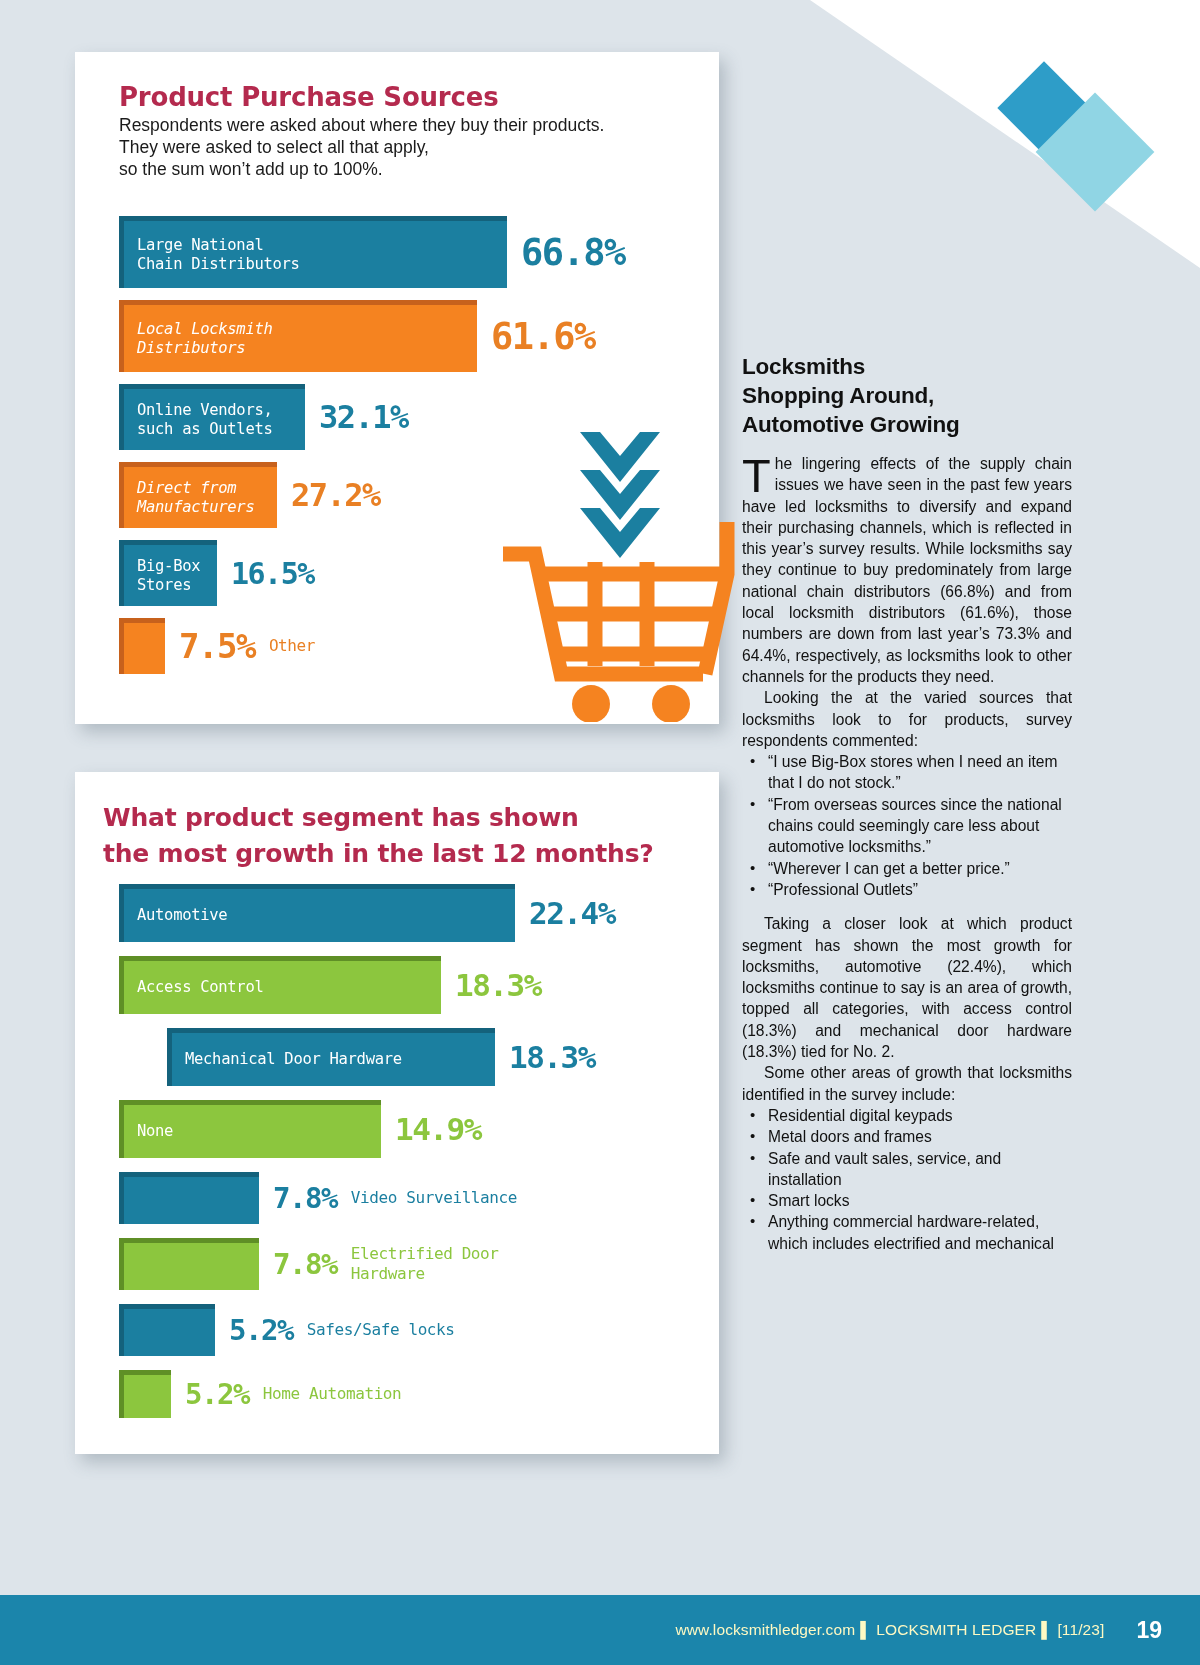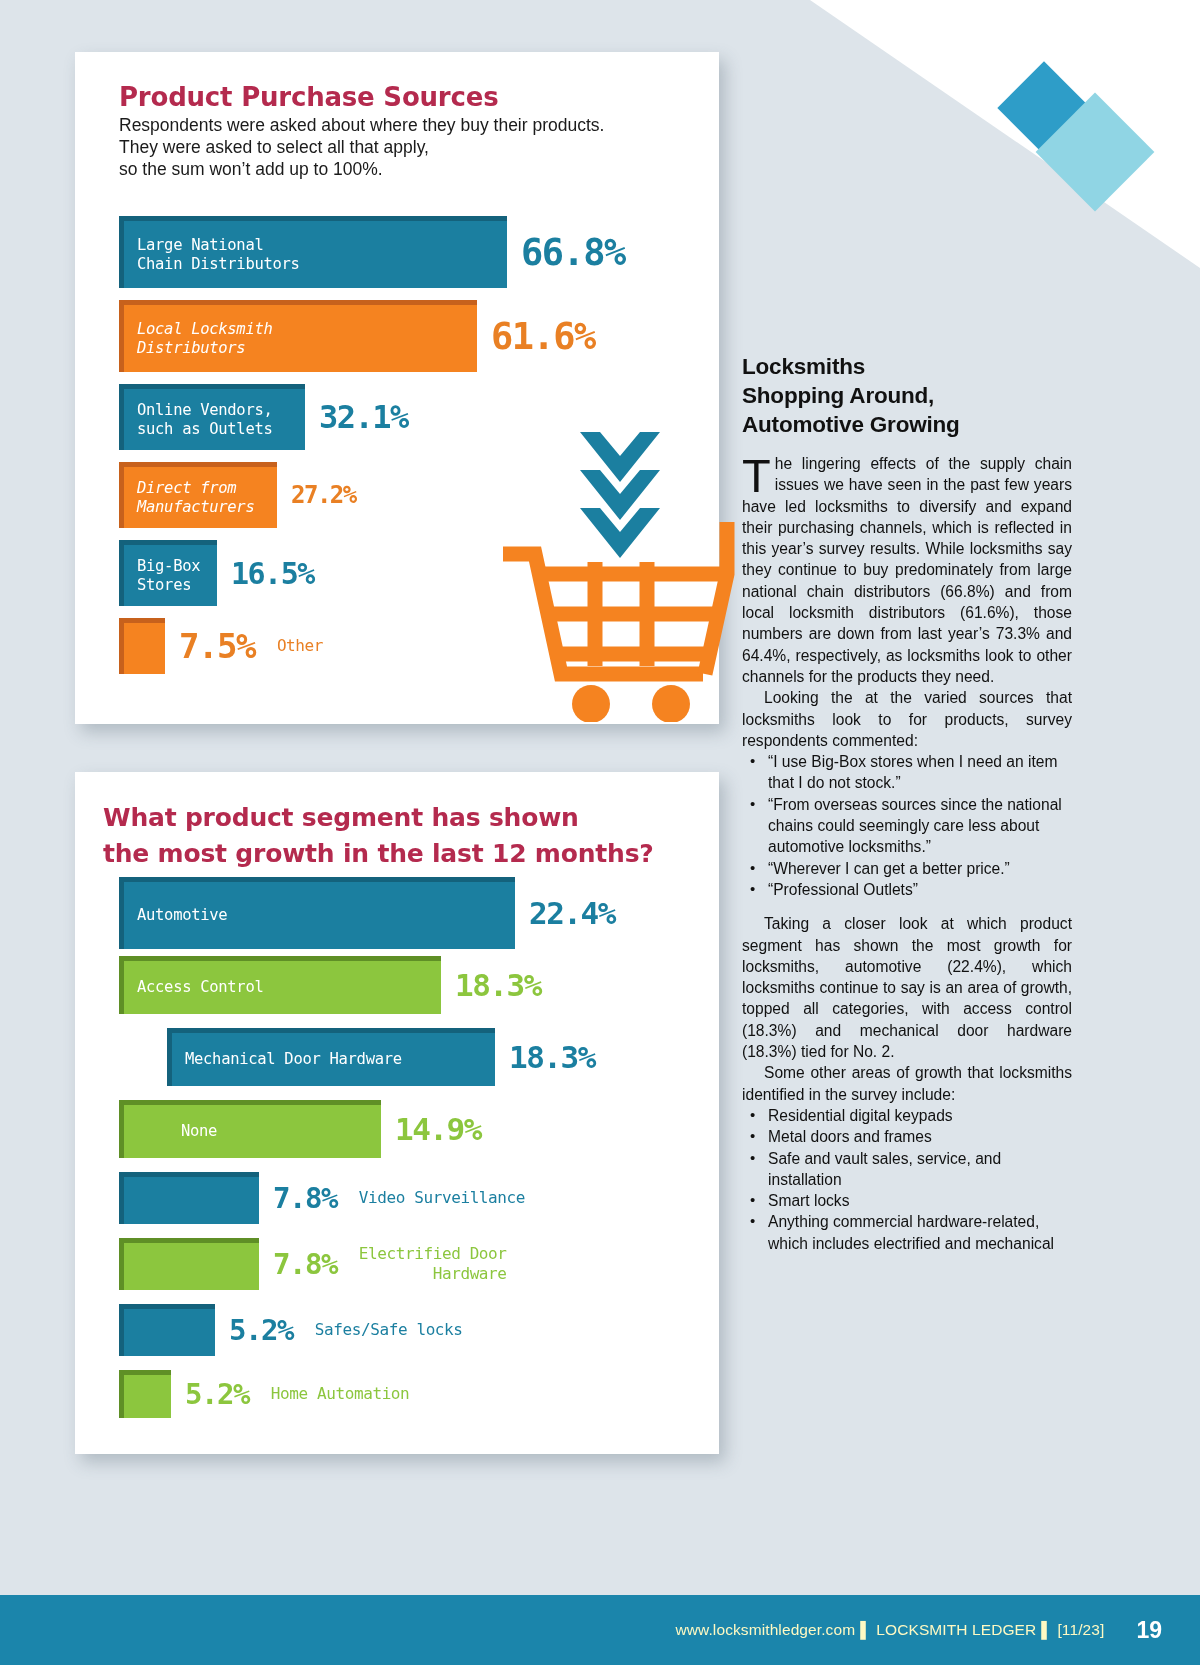--- a/index.html
+++ b/index.html
@@ -58,21 +58,21 @@
     color:#ffffff;font-family:"DejaVu Sans Mono", monospace;
     font-size:15.5px;line-height:19px;padding-left:13px;
     letter-spacing:-0.3px;white-space:pre-line;
   }
   .pct{
     font-family:"DejaVu Sans Mono", monospace;font-weight:bold;
     letter-spacing:-1.5px;margin-left:14px;white-space:nowrap;
   }
   .outside-label{
     font-family:"DejaVu Sans Mono", monospace;font-size:16px;
-    line-height:20px;margin-left:22px;letter-spacing:-0.4px;white-space:pre-line;text-align:right;
+    line-height:20px;margin-left:14px;letter-spacing:-0.4px;white-space:pre-line;
   }
 
   
   .c-teal   {background:#1b7fa0;border-top:5px solid #14627c;border-left:5px solid #14627c;}
   .c-orange {background:#f58320;border-top:5px solid #c7611c;border-left:5px solid #c7611c;font-style:italic;}
   .c-green  {background:#8cc63e;border-top:5px solid #5f8f26;border-left:5px solid #5f8f26;}
   .t-teal   {color:#1b7fa0;}
   .t-orange {color:#e98024;}
   .t-green  {color:#8cc63e;}
 
@@ -176,21 +176,21 @@
           <span class="blabel">Online Vendors,
 such as Outlets</span>
         </div>
         <span class="pct t-teal" style="font-size: 32px;">32.1%</span>
       </div>
       <div class="bar-row" style="margin-bottom: 12px; height: 66px;">
         <div class="bar c-orange" style="width: 158px; height: 66px;">
           <span class="blabel">Direct from
 Manufacturers</span>
         </div>
-        <span class="pct t-orange" style="font-size: 24px;">27.2%</span>
+        <span class="pct t-orange" style="font-size: 32px;">27.2%</span>
       </div>
       <div class="bar-row" style="margin-bottom: 12px; height: 66px;">
         <div class="bar c-teal" style="width: 98px; height: 66px;">
           <span class="blabel">Big-Box
 Stores</span>
         </div>
         <span class="pct t-teal" style="font-size: 30px;">16.5%</span>
       </div>
       <div class="bar-row" style="margin-bottom: 12px; height: 56px;">
         <div class="bar c-orange" style="width: 46px; height: 56px;"></div>
@@ -198,39 +198,39 @@
         <span class="outside-label t-orange">Other</span>
       </div>
     </div>
 </div>
 
 <div class="card" id="card-bottom">
   <div class="chart-title" id="title2" style="white-space:pre-line;">What product segment has shown
 the most growth in the last 12 months?</div>
   <div class="bars" id="bars2" style="top:112px;">
       <div class="bar-row" style="margin-bottom: 14px; height: 58px;">
-        <div class="bar c-teal" style="width: 396px; height: 72px;">
+        <div class="bar c-teal" style="width: 396px; height: 58px;">
           <span class="blabel">Automotive</span>
         </div>
         <span class="pct t-teal" style="font-size: 31px;">22.4%</span>
       </div>
       <div class="bar-row" style="margin-bottom: 14px; height: 58px;">
         <div class="bar c-green" style="width: 322px; height: 58px;">
           <span class="blabel">Access Control</span>
         </div>
         <span class="pct t-green" style="font-size: 31px;">18.3%</span>
       </div>
       <div class="bar-row" style="margin-bottom: 14px; height: 58px; padding-left: 48px;">
         <div class="bar c-teal" style="width: 328px; height: 58px;">
           <span class="blabel">Mechanical Door Hardware</span>
         </div>
         <span class="pct t-teal" style="font-size: 31px;">18.3%</span>
       </div>
       <div class="bar-row" style="margin-bottom: 14px; height: 58px;">
-        <div class="bar c-green" style="width: 262px; height: 58px; padding-left: 44px;">
+        <div class="bar c-green" style="width: 262px; height: 58px;">
           <span class="blabel">None</span>
         </div>
         <span class="pct t-green" style="font-size: 31px;">14.9%</span>
       </div>
       <div class="bar-row" style="margin-bottom: 14px; height: 52px;">
         <div class="bar c-teal" style="width: 140px; height: 52px;"></div>
         <span class="pct t-teal" style="font-size: 29px;">7.8%</span>
         <span class="outside-label t-teal">Video Surveillance</span>
       </div>
       <div class="bar-row" style="margin-bottom: 14px; height: 52px;">

